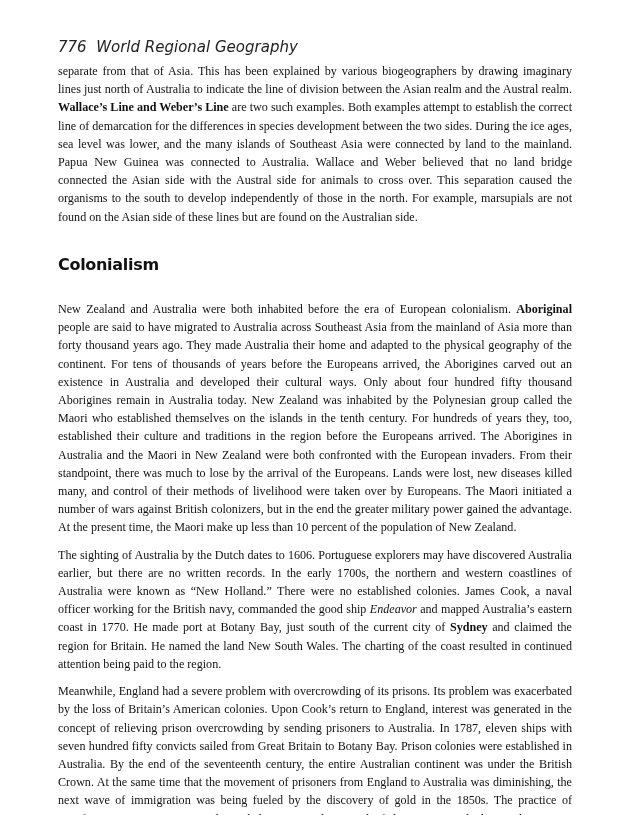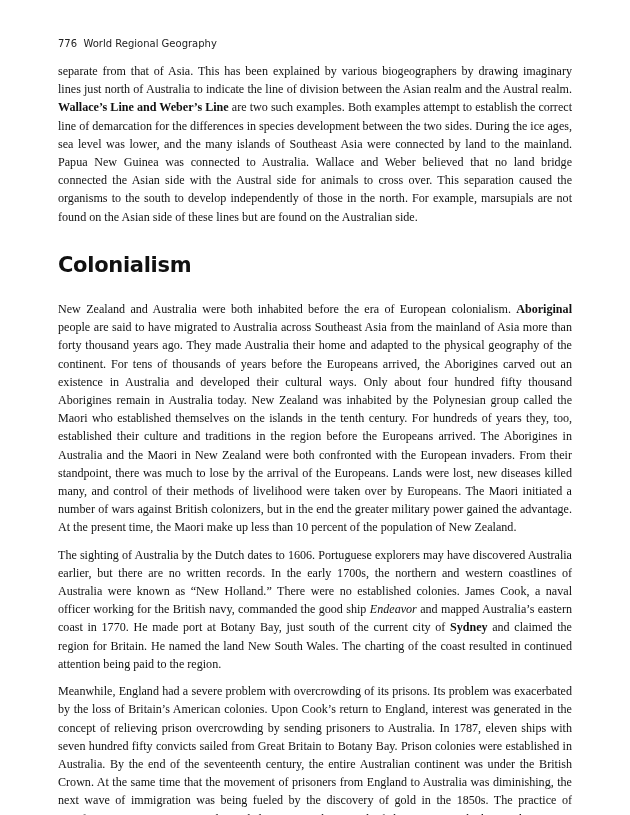--- a/index.html
+++ b/index.html
@@ -1,28 +1,28 @@
 <!DOCTYPE html>
 <html><head>
   <meta charset="utf-8">
   <style>
     html, body { margin: 0; padding: 0; background: #ffffff; }
     body { width: 630px; height: 815px; position: relative; overflow: hidden; color: #1a1a1a; }
     .page-header {
       position: absolute; left: 58px; top: 38px;
-      font-family: "DejaVu Sans", sans-serif; font-size: 10px; color: #222;
+      font-family: "DejaVu Sans", sans-serif; font-size: 15px; color: #222; font-style: italic;
     }
     .content {
       position: absolute; left: 58px; top: 60px; width: 514px;
       font-family: "Liberation Serif", serif; font-size: 12.1px; line-height: 18.2px;
       text-align: justify; color: #111;
     }
     .content p { margin: 2px 0 9px 0; }
     h2.section-title {
-      font-family: "DejaVu Sans", sans-serif; font-weight: bold; font-size: 21px;
+      font-family: "DejaVu Sans", sans-serif; font-weight: bold; font-size: 16px;
       margin: 30px 0 26px 0; letter-spacing: -0.3px; color: #111;
     }
   </style>
 </head>
 <body>
 
 <div class="page-header">
   <span>776</span>&nbsp;
   <span>World Regional Geography</span>
 </div>

